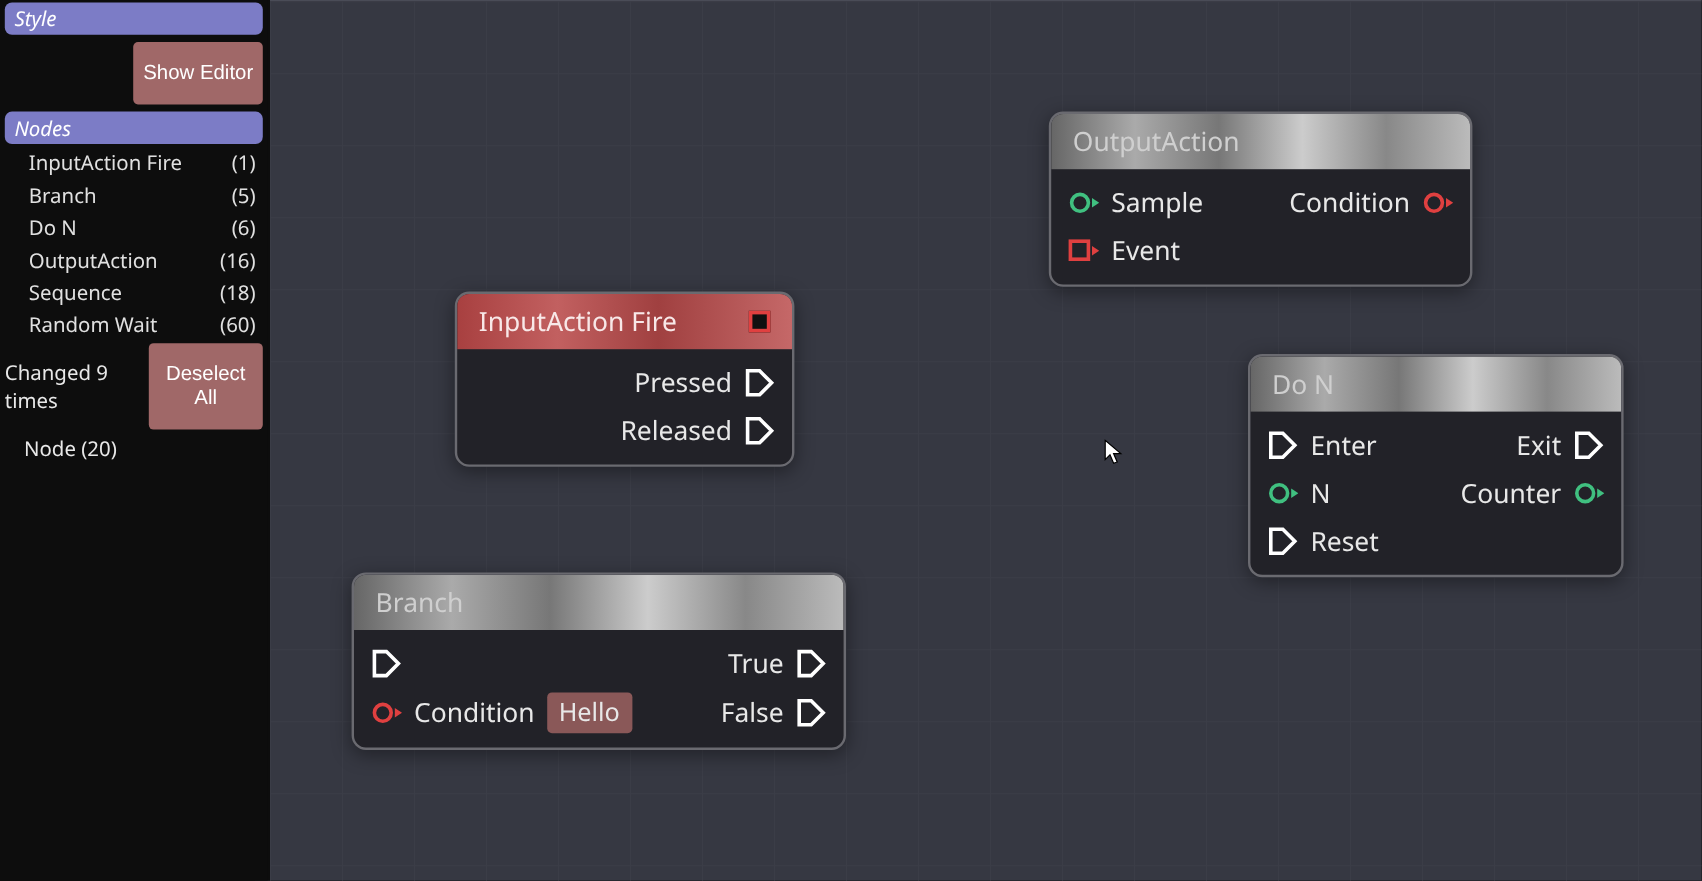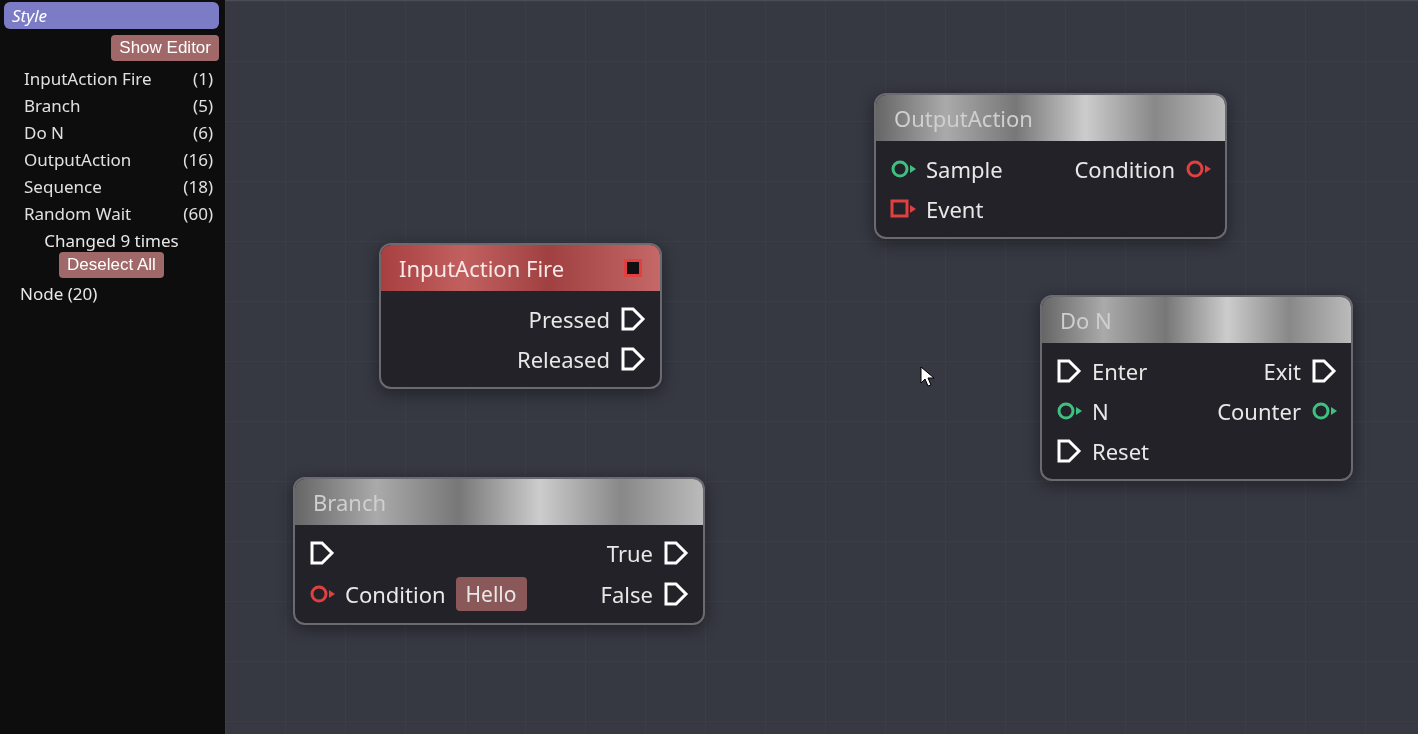--- a/index.html
+++ b/index.html
@@ -34,41 +34,40 @@
   display: flex;
   justify-content: flex-end;
   padding: 4px 4px 4px 8px;
   align-items: center;
 }
 .btn-brown {
   background: #a06868;
   color: #fff;
   border: none;
   border-radius: 4px;
-  padding: 3px 8px;
+  padding: 16px 8px;
   font-size: 17px;
   cursor: pointer;
 }
 .nodes-list {
   padding: 0 4px;
 }
 .node-entry {
   display: flex;
   justify-content: space-between;
   padding: 2px 6px 2px 20px;
   font-size: 17px;
   color: #e0e0e0;
 }
 .selection-row {
   display: flex;
   justify-content: space-between;
   align-items: center;
   padding: 2px 4px;
   font-size: 17px;
-  flex-direction: column;
 }
 .selection-content {
   padding: 2px 6px 2px 20px;
 }
 
 
 .canvas {
   flex: 1;
   background: #363842;
   position: relative;
@@ -174,20 +173,21 @@
 </style>
 </head>
 <body>
 
 <div class="sidebar">
   <div class="section-header">Style</div>
   <div class="sidebar-row">
     <button class="btn-brown">Show Editor</button>
   </div>
 
+  <div class="section-header">Nodes</div>
   <div class="nodes-list">
     <div class="node-entry">
       <span>InputAction Fire</span>
       <span>(1)</span>
     </div>
     <div class="node-entry">
       <span>Branch</span>
       <span>(5)</span>
     </div>
     <div class="node-entry">

